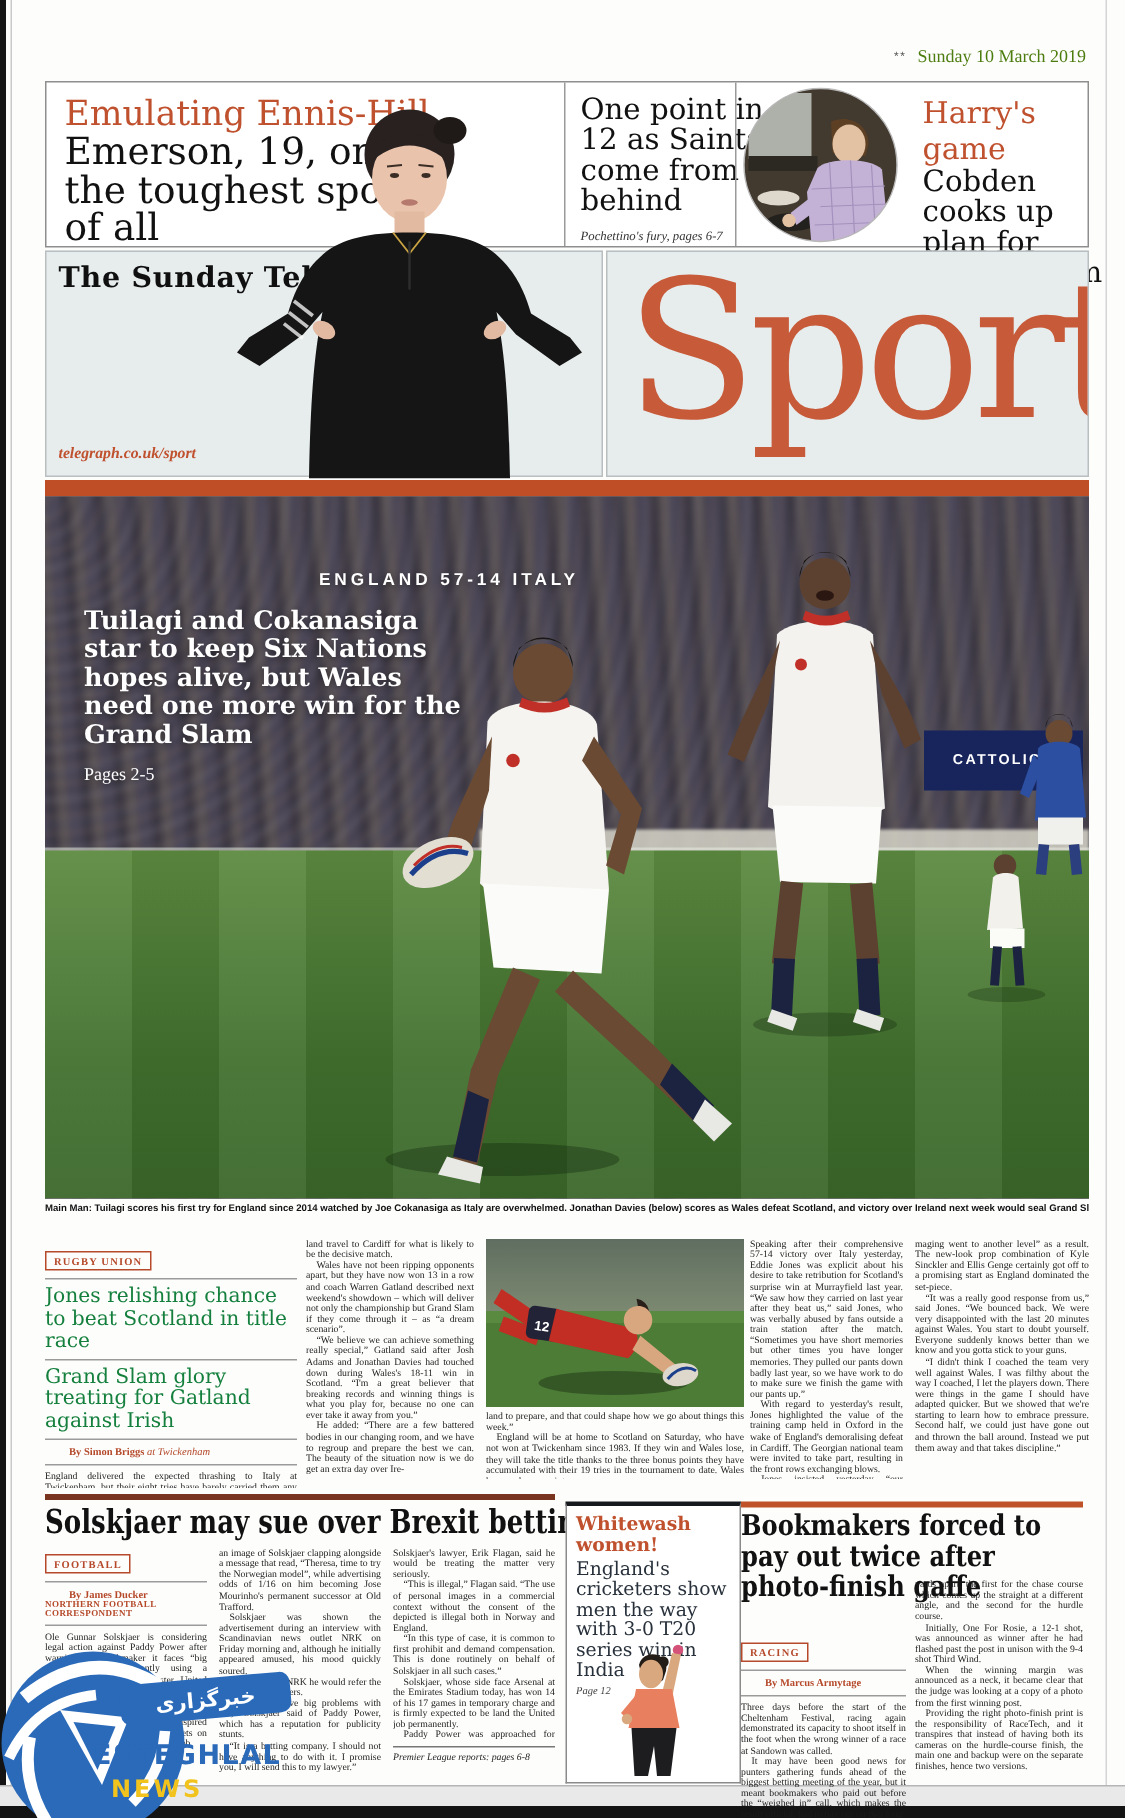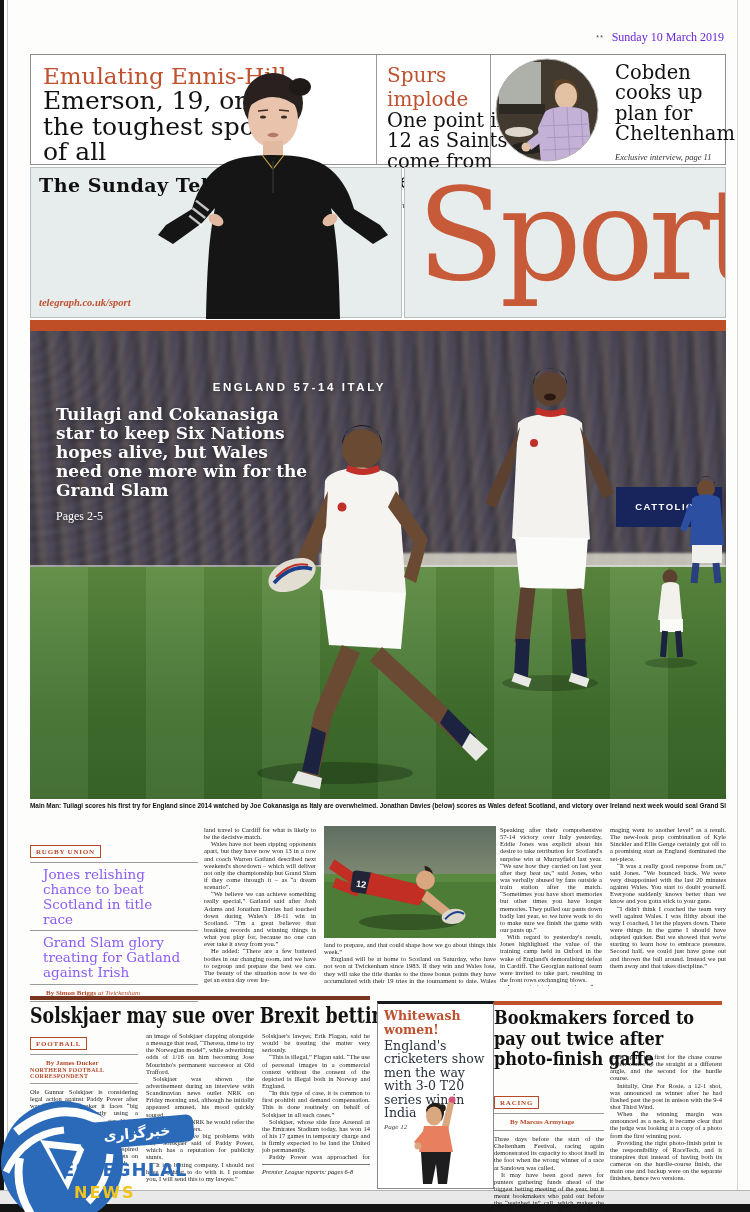--- a/index.html
+++ b/index.html
@@ -8,21 +8,21 @@
           font-family:"Liberation Serif", serif; color:#1c1c1c; }
   .abs { position:absolute; }
 
   
   .edge-left { left:0; top:0; width:4px; height:1212px; background:#141414; }
   .hair-v1 { left:7px; top:0; width:1px; height:1190px; background:#c9c9c9; }
   .hair-v2 { left:737px; top:0; width:1px; height:1190px; background:#d5d5d5; }
   .foot-band { left:0; top:1190px; width:750px; height:22px; background:#e9e9e9; border-top:1px solid #b5b5b5; }
   .foot-dark { left:0; top:1204px; width:750px; height:8px; background:#141414; }
 
-  .dateline { right:26px; top:30px; font:12px "Liberation Serif", serif; color:#6d28d9; }
+  .dateline { right:26px; top:30px; font:12px "Liberation Serif", serif; color:#4d7c0f; }
   .edmark { left:596px; top:33px; font:8px "Liberation Sans", sans-serif; color:#555; letter-spacing:1px; }
 
   
   .promo-box { left:30px; top:54px; width:696px; height:111px; background:#fff; border:1px solid #8e8e8e; }
   .promo { position:absolute; }
   .promo .kick { font-family:"DejaVu Serif", serif; color:#c0512e; }
   .promo .head { font-family:"DejaVu Serif", serif; color:#111; }
   .promo .note { font:italic 8.5px "Liberation Serif", serif; color:#333; }
   .promo-left { left:12px; top:9px; width:250px; }
   .promo-left .kick { font-size:23px; line-height:1.05; }
@@ -81,22 +81,22 @@
   .rule { height:1px; background:#9b9b9b; margin:4px 0; }
   .byline { font:700 7px "Liberation Serif", serif; color:#b5492a;padding-left:16px; }
   .byline .loc { font-style:italic; font-weight:400; }
   .byrole { font:700 6px "Liberation Serif", serif; color:#b5492a; letter-spacing:.3px; }
   .para { font:6.5px/1.1 "Liberation Serif", serif; text-align:justify; color:#1b1b1b; }
   .para + .para { text-indent:7px; }
   .col { position:absolute; overflow:hidden; }
 
   
   .rugby { left:30px; top:822px; width:696px; height:164px; }
-  .r-head { font:500 13.5px/1.1 "DejaVu Serif", serif; color:#8b5cf6; margin:3px 13px; }
-  .r-col1 { left:0; top:18px; width:168px; height:162px; }
+  .r-head { font:500 13.5px/1.1 "DejaVu Serif", serif; color:#15803d; margin:3px 0; }
+  .r-col1 { left:0; top:8px; width:168px; height:162px; }
   .r-col2 { left:174px; top:4px; width:112px; height:160px; }
   .r-col3 { left:294px; top:4px; width:172px; height:160px; }
   .r-col5 { left:470px; top:4px; width:102px; height:160px; }
   .r-col6 { left:580px; top:4px; width:116px; height:160px; }
   .inset-photo { display:block; margin-bottom:3px; }
 
   
   .fb-bar { left:30px; top:996px; width:340px; height:4px; background:#7a3520; }
   .fb-head { left:30px; top:1002px; width:430px; font:700 22px "DejaVu Serif", serif; color:#111;
              transform:scaleX(.79); transform-origin:left; white-space:nowrap; }
@@ -137,21 +137,20 @@
   <div class="abs dateline">Sunday 10 March 2019</div>
 
   <div class="abs promo-box">
     <div class="promo promo-left">
       <div class="kick">Emulating Ennis-Hill</div>
       <div class="head">Emerson, 19, on the toughest sport of all</div>
       <div class="note">Exclusive interview, page 12</div>
     </div>
     <div class="abs pdiv" style="left:345px;"></div>
     <div class="promo promo-mid">
-      <div class="kick">Spurs implode</div>
       <div class="head">One point in 12 as Saints come from behind</div>
       <div class="note">Pochettino's fury, pages 6-7</div>
     </div>
     <div class="abs pdiv" style="left:459px;"></div>
     <svg class="abs cobden-circ" width="105" height="105" viewBox="0 0 105 105">
       <defs>
           <clipPath id="cc">
             <circle cx="52" cy="52" r="51"></circle>
           </clipPath>
         </defs>
@@ -164,20 +163,21 @@
         <path d="M59,23 C70,18 84,24 84,38 L82,46 L60,44 Z" fill="#5d3f24"></path>
         <ellipse cx="71" cy="38" rx="11" ry="13" fill="#e3c2a4"></ellipse>
         <path d="M50,54 C57,47 86,47 93,55 L98,105 L46,105 L43,70 Z" fill="#c4b2d6"></path>
         <path d="M46,68 L95,66 M45,80 L97,78 M48,92 L98,90 M58,50 L61,104 M72,49 L75,104 M86,52 L89,104" stroke="#a391bd" stroke-width=".8" fill="none"></path>
         <path d="M50,70 L32,84 L36,92 L52,80 Z" fill="#c4b2d6"></path>
         <circle cx="31" cy="89" r="4.5" fill="#e3c2a4"></circle>
       </g>
       <circle cx="52" cy="52" r="51" fill="none" stroke="#b9b9b9" stroke-width="1"></circle>
     </svg>
     <div class="promo promo-right">
+      <div class="kick">Harry's game</div>
       <div class="head">Cobden cooks up plan for Cheltenham</div>
       <div class="note">Exclusive interview, page 11</div>
     </div>
   </div>
 
   <div class="abs mast-left">
     <div class="paper-name">The Sunday Telegraph</div>
     <div class="mast-url">telegraph.co.uk/sport</div>
   </div>
   <div class="abs mast-right">

